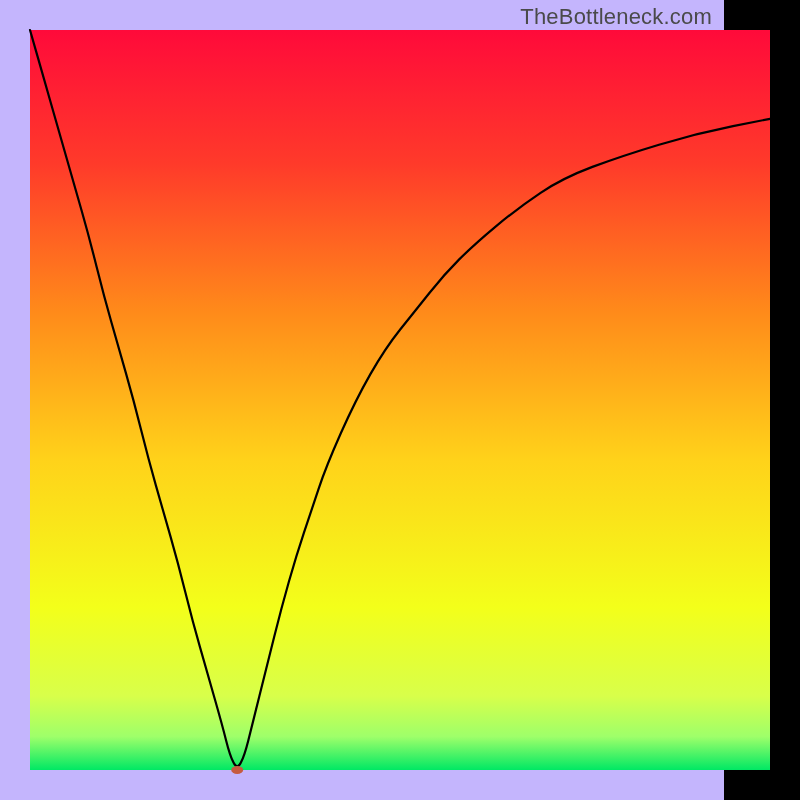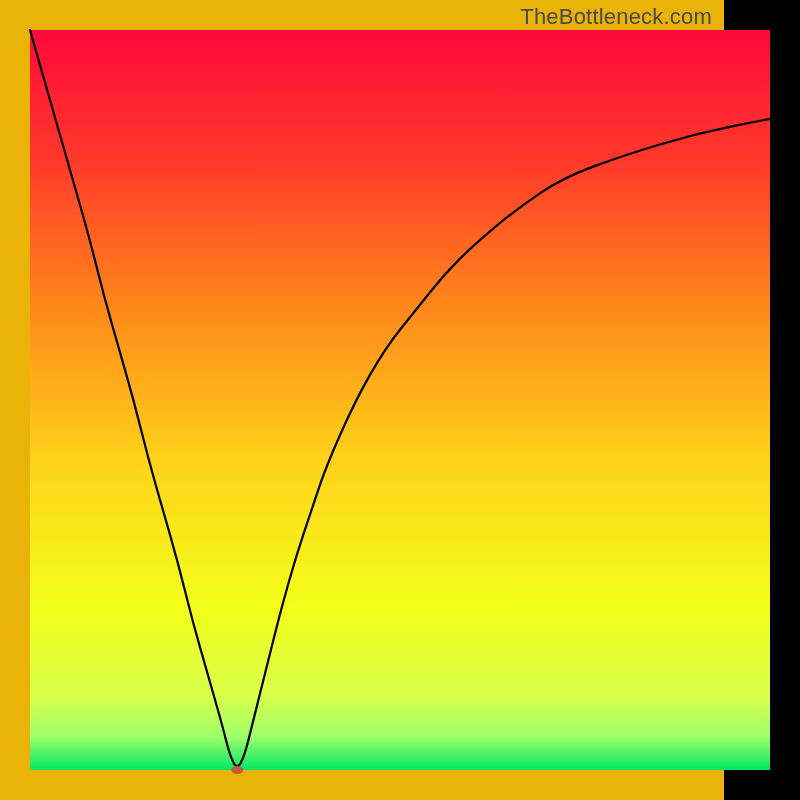--- a/index.html
+++ b/index.html
@@ -10,21 +10,21 @@
     background: #000;
     overflow: hidden;
     font-family: Arial, Helvetica, sans-serif;
   }
   .frame {
     position: absolute;
     top: 0;
     left: 0;
     width: 724px;
     height: 800px;
-    background: #eab308;
+    background: #c4b5fd;
   }
   .watermark {
     position: absolute;
     top: 4px;
     right: 12px;
     color: #4a4a4a;
     font-size: 22px;
     font-weight: 500;
     letter-spacing: 0.2px;
     z-index: 5;

